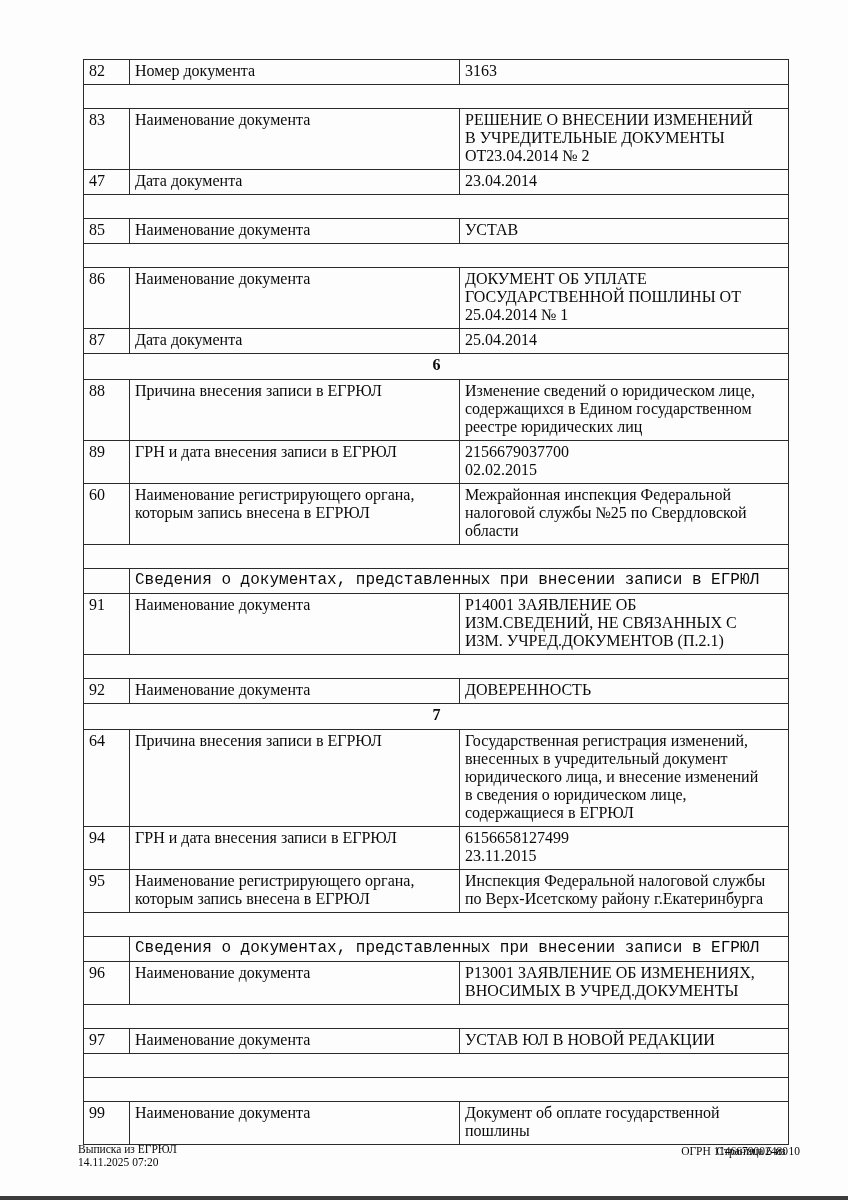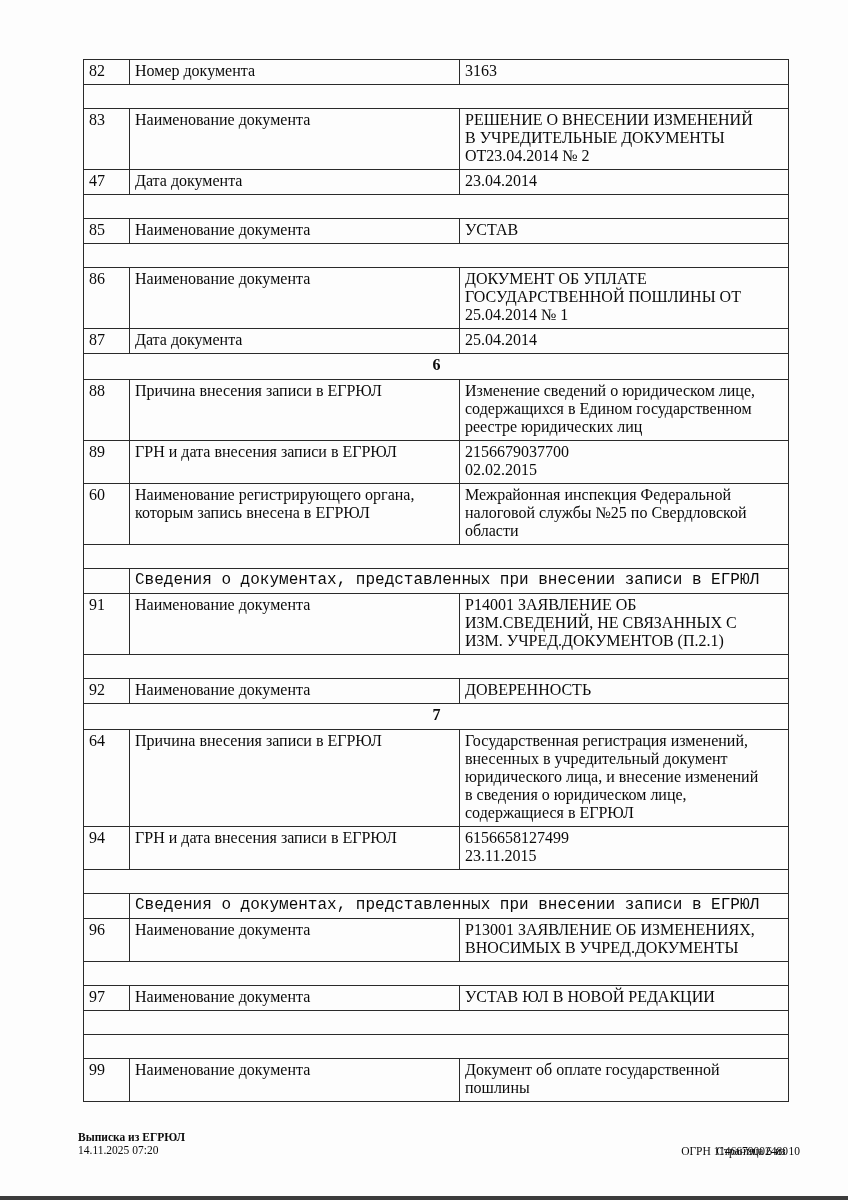--- a/index.html
+++ b/index.html
@@ -68,21 +68,22 @@
     height: 32px;
     font-size: 11.5px;
     line-height: 13px;
   }
   .footer .f-left {
     position: absolute;
     left: 0;
     top: 0;
   }
   .footer .f-left .f-doctype {
-    font-weight: bold;
+    font-weight: normal;
+    margin-top: 12px;
   }
   .footer .f-center {
     position: absolute;
     left: 0;
     top: 14px;
     width: 710px;
     text-align: right;
   }
   .footer .f-right {
     position: absolute;
@@ -200,20 +201,26 @@
 внесенных в учредительный документ
 юридического лица, и внесение изменений
 в сведения о юридическом лице,
 содержащиеся в ЕГРЮЛ</td>
         </tr>
         <tr>
           <td class="num">94</td>
           <td class="label">ГРН и дата внесения записи в ЕГРЮЛ</td>
           <td class="value">6156658127499
 23.11.2015</td>
+        </tr>
+        <tr>
+          <td class="num">95</td>
+          <td class="label">Наименование регистрирующего органа, которым запись внесена в ЕГРЮЛ</td>
+          <td class="value">Инспекция Федеральной налоговой службы
+по Верх-Исетскому району г.Екатеринбурга</td>
         </tr>
         <tr>
           <td class="spacer-cell" colspan="3"></td>
         </tr>
         <tr>
           <td class="num"></td>
           <td class="subheader-cell" colspan="2">Сведения о документах, представленных при внесении записи в ЕГРЮЛ</td>
         </tr>
         <tr>
           <td class="num">96</td>

